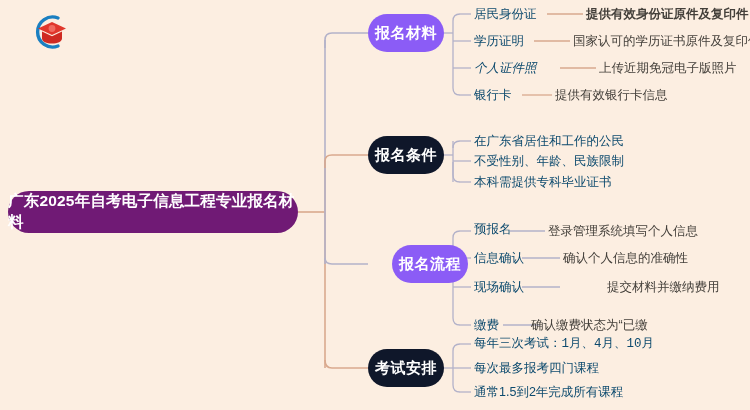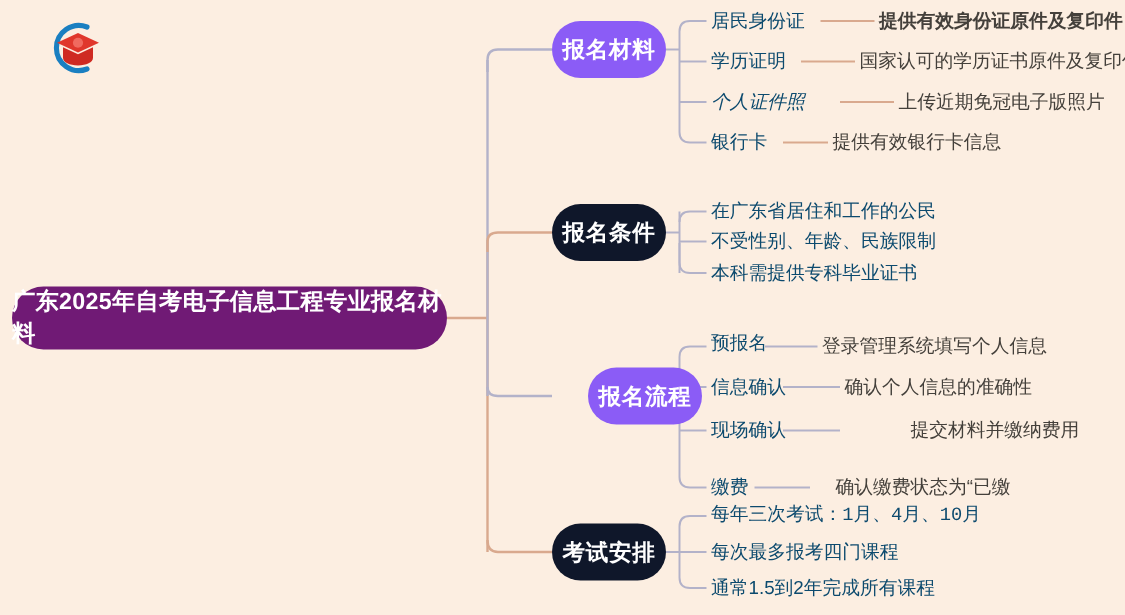--- a/index.html
+++ b/index.html
@@ -150,17 +150,17 @@
 <div class="leaf-label" style="left:474px;top:182px;">本科需提供专科毕业证书</div>
 
 <div class="leaf-label" style="left:474px;top:229px;">预报名</div>
 <div class="leaf-label" style="left:474px;top:258px;">信息确认</div>
 <div class="leaf-label" style="left:474px;top:287px;">现场确认</div>
 <div class="leaf-label" style="left:474px;top:325px;">缴费</div>
 
 <div class="sub-label" style="left:548px;top:231px;">登录管理系统填写个人信息</div>
 <div class="sub-label" style="left:563px;top:258px;">确认个人信息的准确性</div>
 <div class="sub-label" style="left:563px;top:287px;margin-left:44px;">提交材料并缴纳费用</div>
-<div class="sub-label" style="left:557px;top:325px;">确认缴费状态为“已缴</div>
+<div class="sub-label" style="left:531px;top:325px;">确认缴费状态为“已缴</div>
 
 <div class="leaf-label" style="left:474px;top:344px;font-family:Liberation Mono, monospace;">每年三次考试：1月、4月、10月</div>
 <div class="leaf-label" style="left:474px;top:368px;">每次最多报考四门课程</div>
 <div class="leaf-label" style="left:474px;top:392px;">通常1.5到2年完成所有课程</div>
 
 </body></html>

